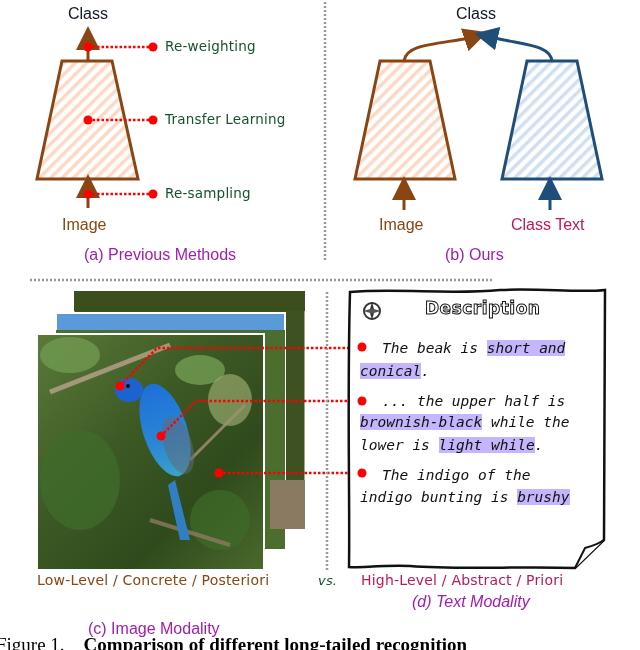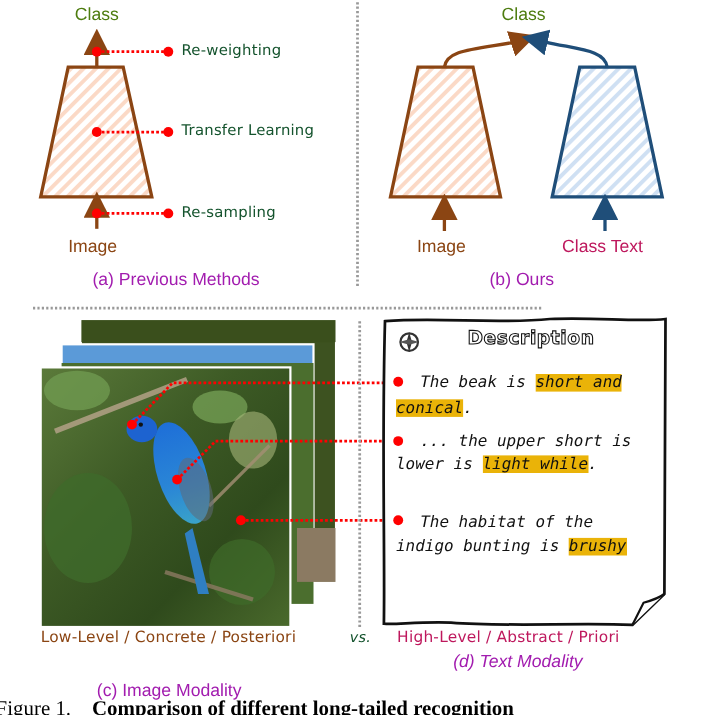--- a/index.html
+++ b/index.html
@@ -1,24 +1,24 @@
 <!DOCTYPE html>
 <html><head>
   <meta charset="utf-8">
   <style>
     html, body { margin: 0; padding: 0; background: #ffffff; }
     body { width: 640px; height: 650px; position: relative; overflow: hidden;
            font-family: "DejaVu Sans", sans-serif; }
     .abs { position: absolute; }
-    .lbl { font-family: "Liberation Sans", sans-serif; font-size: 16px; color: #4d7c0f; white-space: nowrap; }
+    .lbl { font-family: "Liberation Sans", sans-serif; font-size: 16px; color: #0f172a; white-space: nowrap; }
     .hand { font-family: "DejaVu Sans", sans-serif; font-size: 13.5px; color: #14532d; white-space: nowrap; letter-spacing: 0.2px; }
     .brown { color: #8b4513; }
     .blue { color: #be185d; }
     .mono { font-family: "DejaVu Sans Mono", monospace; font-style: italic; font-size: 14.5px; color: #111; line-height: 23px; }
-    .hl { background: #eab308; }
+    .hl { background: #c4b5fd; }
     .caption-sub { font-family: "Liberation Sans", sans-serif; font-size: 16px; color: #a21caf; white-space: nowrap; text-align: center; }
     .fig-caption { font-family: "Liberation Serif", serif; font-size: 19px; color: #000; white-space: nowrap; }
     .fig-caption b { font-weight: bold; }
     svg { position: absolute; left: 0; top: 0; }
   </style>
 </head>
 <body>
 
 <svg width="640" height="650">
   <defs>
@@ -141,28 +141,29 @@
 <div class="abs" style="left:425px;top:298px;font-family:'DejaVu Sans',sans-serif;font-weight:bold;font-size:17px;color:#fff;-webkit-text-stroke:1px #111;letter-spacing:0.5px;">Description</div>
 
 <div class="abs mono" style="left:382px;top:337px;">
   <div><span>The beak is </span><span class="hl">short and </span></div>
 </div>
 <div class="abs mono" style="left:360px;top:360px;">
   <div><span class="hl">conical</span><span>.</span></div>
 </div>
 
 <div class="abs mono" style="left:382px;top:390px;">
-  <div><span>... the upper short is</span></div>
+  <div><span>... the upper half is</span></div>
 </div>
 <div class="abs mono" style="left:360px;top:411px;">
+  <div><span class="hl">brownish-black</span><span> while the</span></div>
   <div><span>lower is </span><span class="hl">light while</span><span>.</span></div>
 </div>
 
 <div class="abs mono" style="left:382px;top:464px;">
-  <div><span>The habitat of the</span></div>
+  <div><span>The indigo of the</span></div>
 </div>
 <div class="abs mono" style="left:360px;top:486px;">
   <div><span>indigo bunting is </span><span class="hl">brushy </span></div>
 </div>
 
 <div class="abs hand brown" style="left:37px;top:572px;font-size:14px;">Low-Level / Concrete / Posteriori</div>
 <div class="abs hand" style="left:318px;top:573px;font-style:italic;font-size:13px;">vs.</div>
 <div class="abs hand blue" style="left:361px;top:572px;font-size:14px;">High-Level / Abstract / Priori</div>
 <div class="abs caption-sub" style="left:88px;top:620px;">(c) Image Modality</div>
 <div class="abs caption-sub" style="left:412px;top:593px;font-style:italic;">(d) Text Modality</div>

